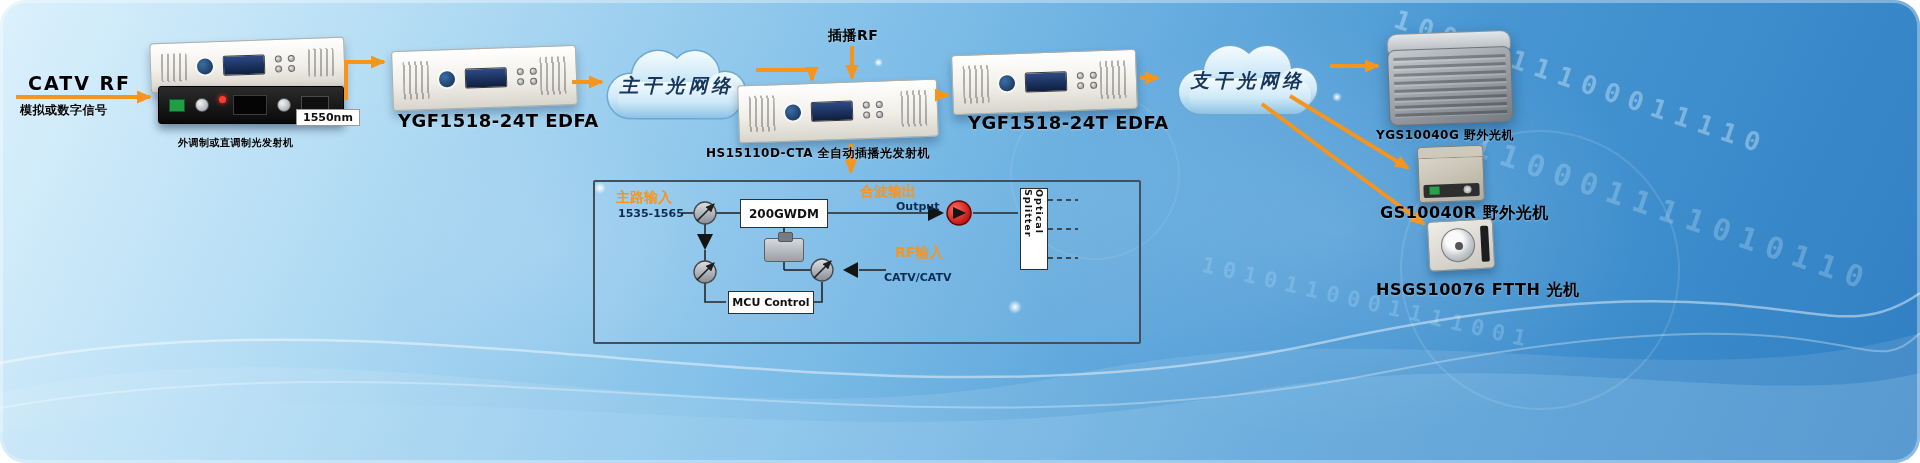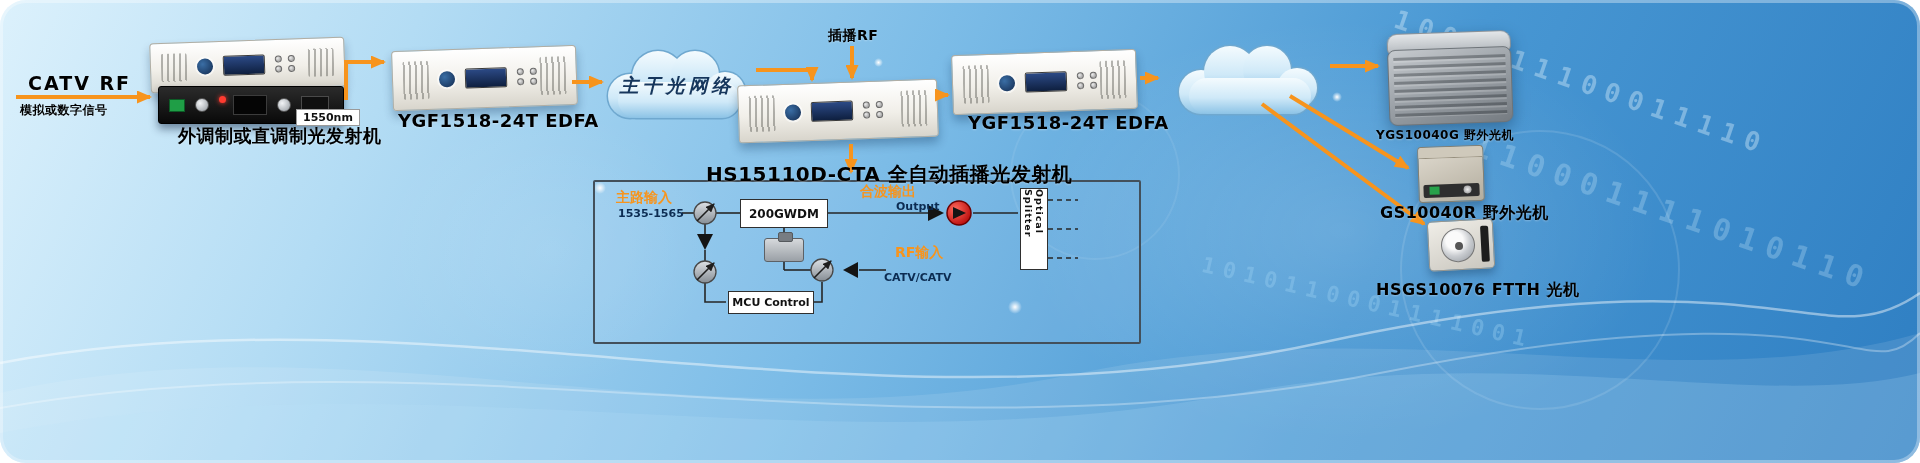--- a/index.html
+++ b/index.html
@@ -122,21 +122,21 @@
   </div>
   <div class="panel-dark" style="left:158px;top:86px;width:186px;height:38px">
     <span class="p-green"></span>
     <span class="p-conn c1"></span>
     <span class="p-led"></span>
     <span class="p-screen"></span>
     <span class="p-conn c2"></span>
     <span class="p-sq"></span>
   </div>
   <div class="tag" style="left:296px;top:109px">1550nm</div>
-  <div class="cap" style="left:178px;top:124px;font-size:18px">外调制或直调制光发射机</div>
+  <div class="cap" style="left:178px;top:136px;font-size:10px">外调制或直调制光发射机</div>
 
   <div class="device" style="left:392px;top:48px;width:185px;height:60px">
     <span class="vents l"></span>
     <span class="logo"></span>
     <span class="lcd"></span>
     <span class="keys">
         <i></i>
         <i></i>
         <i></i>
         <i></i>
@@ -177,21 +177,21 @@
     <span class="logo"></span>
     <span class="lcd"></span>
     <span class="keys">
         <i></i>
         <i></i>
         <i></i>
         <i></i>
       </span>
     <span class="vents r"></span>
   </div>
-  <div class="cap" style="left:706px;top:161px;font-size:20px">HS15110D-CTA 全自动插播光发射机</div>
+  <div class="cap" style="left:706px;top:145px;font-size:12px">HS15110D-CTA 全自动插播光发射机</div>
 
   <div class="device" style="left:952px;top:52px;width:185px;height:60px">
     <span class="vents l"></span>
     <span class="logo"></span>
     <span class="lcd"></span>
     <span class="keys">
         <i></i>
         <i></i>
         <i></i>
         <i></i>
@@ -216,20 +216,21 @@
         <rect x="27" y="40" width="122" height="36" rx="18"></rect>
     </g>
     <g fill="url(#cg2)" stroke="none">
       <circle cx="39" cy="54" r="22"></circle>
         <circle cx="68" cy="34" r="26"></circle>
         <circle cx="105" cy="32" r="24"></circle>
       <circle cx="135" cy="50" r="20"></circle>
         <rect x="27" y="40" width="122" height="36" rx="18"></rect>
     </g>
   </svg>
+  <div class="cloud-label" style="left:1162px;top:42px;width:172px;height:78px">支干光网络</div>
 
   <div class="outdoor" style="left:1388px;top:32px">
     <span class="out-lid"></span>
     <span class="out-body"></span>
   </div>
   <div class="cap" style="left:1376px;top:127px;font-size:12px">YGS10040G 野外光机</div>
 
   <div class="building" style="left:1418px;top:146px">
     <span class="b-port"></span>
     <span class="b-conn"></span>

